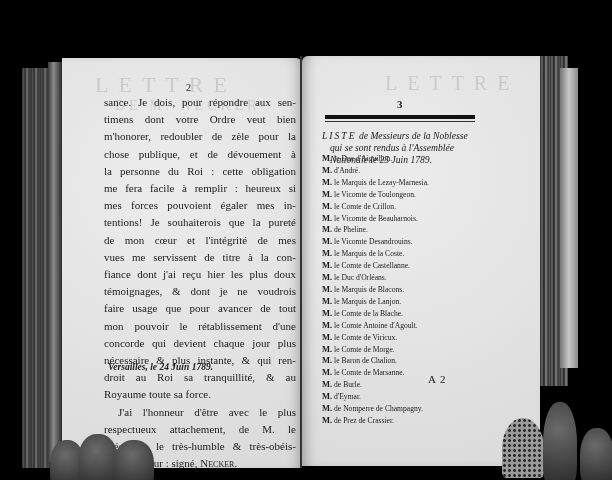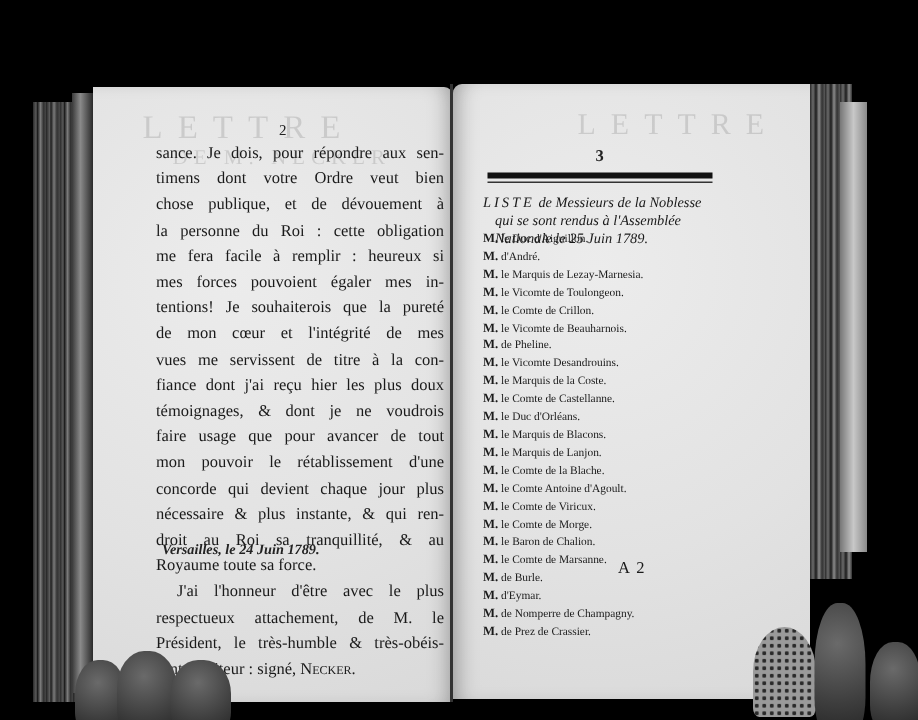--- a/index.html
+++ b/index.html
@@ -91,21 +91,21 @@
   .list-title .t1 { display:block; }
   .list-title .t2, .list-title .t3 { display:block; padding-left:8px; }
   .caps { letter-spacing:2px; }
   .list {
     position:absolute; left:322px; top:153px; margin:0; padding:0; list-style:none;
     font-size:7.6px; line-height:10.9px; color:#1a1a1a;
   }
   .list li { white-space:nowrap; }
   .list .m { font-weight:bold; font-size:8.5px; }
   .signature {
-    position:absolute; left:412px; top:373px; font-size:11px; color:#1a1a1a; letter-spacing:1px;
+    position:absolute; left:428px; top:373px; font-size:11px; color:#1a1a1a; letter-spacing:1px;
   }
 
   
   .finger {
     position:absolute; background:radial-gradient(circle at 45% 30%, #6a6a6a, #3e3e3e 60%, #232323);
     border-radius:45% 45% 30% 30%;
   }
   .thimble {
     position:absolute; left:502px; top:418px; width:42px; height:60px;
     border-radius:50% 50% 10% 10%;
@@ -129,20 +129,21 @@
   <div class="gutter"></div>
 
   <div class="ghost ghost-left">LETTRE</div>
   <div class="ghost ghost-left2">DE M. NECKER</div>
   <div class="ghost ghost-right">LETTRE</div>
 
   <div class="page-num-left">2</div>
   <div class="body-text">
     <span class="line">sance. Je dois, pour répondre aux sen-</span>
     <span class="line">timens dont votre Ordre veut bien</span>
+    <span class="line">m'honorer, redoubler de zèle pour la</span>
     <span class="line">chose publique, et de dévouement à</span>
     <span class="line">la personne du Roi : cette obligation</span>
     <span class="line">me fera facile à remplir : heureux si</span>
     <span class="line">mes forces pouvoient égaler mes in-</span>
     <span class="line">tentions! Je souhaiterois que la pureté</span>
     <span class="line">de mon cœur et l'intégrité de mes</span>
     <span class="line">vues me servissent de titre à la con-</span>
     <span class="line">fiance dont j'ai reçu hier les plus doux</span>
     <span class="line">témoignages, &amp; dont je ne voudrois</span>
     <span class="line">faire usage que pour avancer de tout</span>

